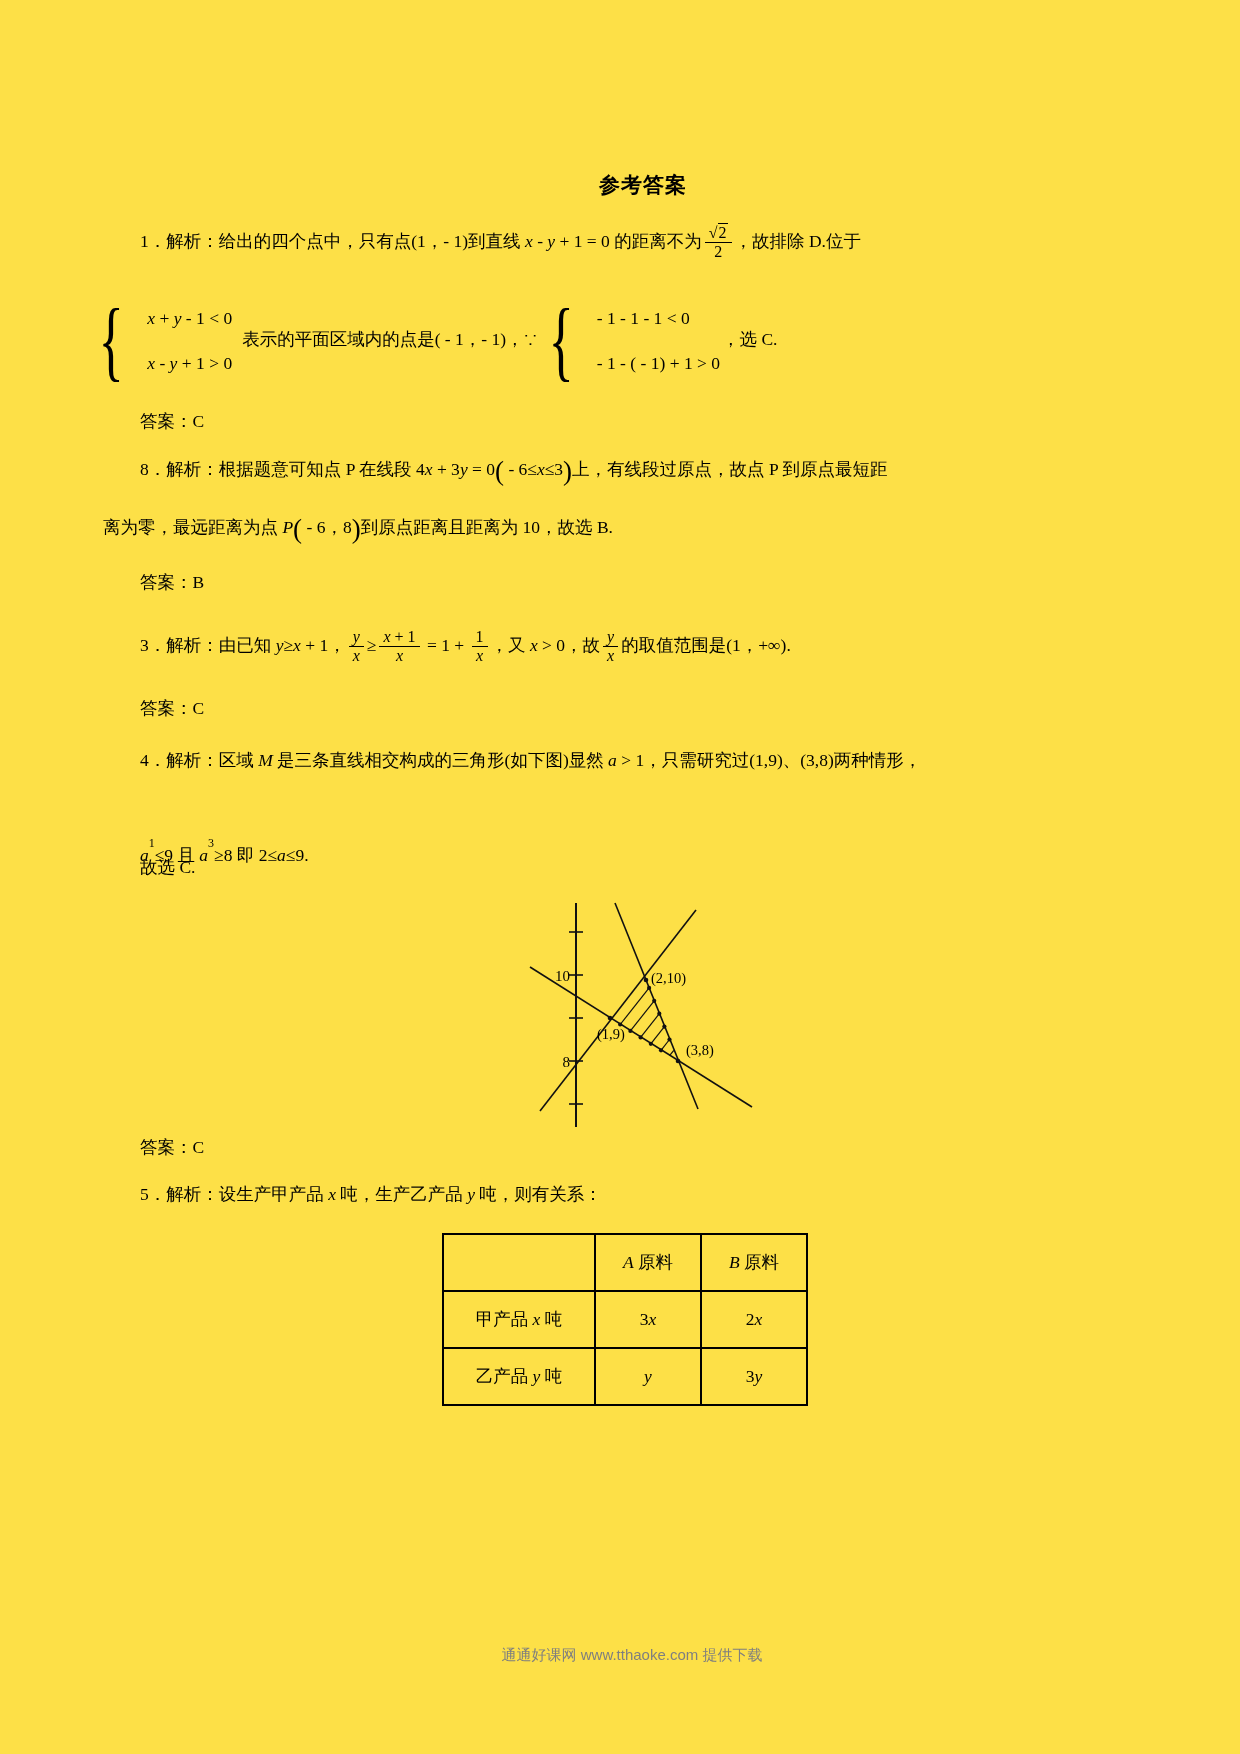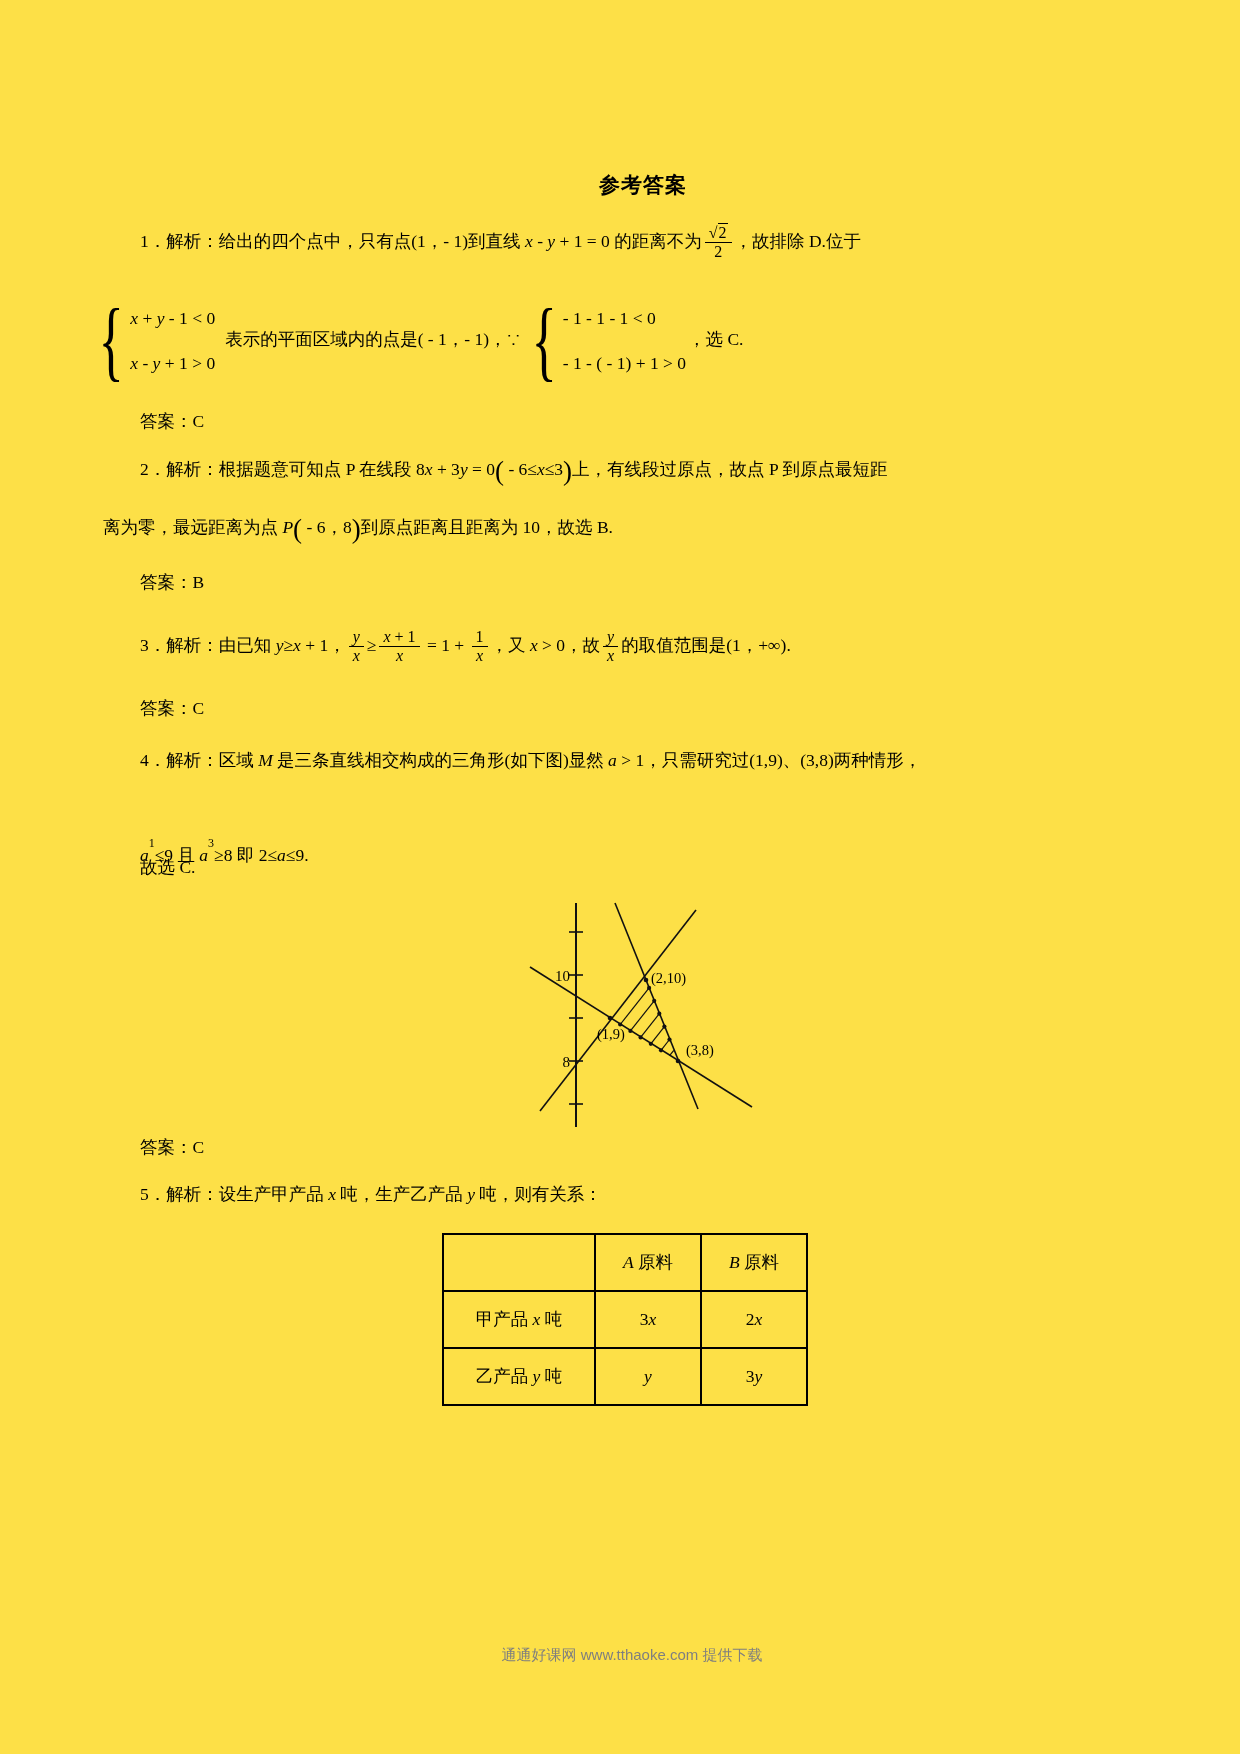--- a/index.html
+++ b/index.html
@@ -35,21 +35,21 @@
   .fd{padding:0 4px;}
   .sqrt-val{border-top:1.7px solid #000;padding:0 1px;}
   
   .sys{display:inline-flex;align-items:center;vertical-align:middle;margin:0 2px;}
   .brace{
     display:inline-block;
     font-size:88px;line-height:88px;font-weight:400;
     transform:scaleX(0.6);
     margin-right:-4px;
   }
-  .rows{display:inline-flex;flex-direction:column;gap:26px;margin-left:2px;}
+  .rows{display:inline-flex;flex-direction:column;gap:26px;margin-left:19px;}
   .row{line-height:1.1;}
   
   .bigp{font-size:27px;line-height:1;vertical-align:-5px;}
   
   .sp{position:relative;top:-7px;font-size:12px;font-style:normal;}
   
   .reltable{border-collapse:collapse;}
   .reltable td{
     border:2px solid #000;
     text-align:center;vertical-align:middle;
@@ -95,21 +95,21 @@
         <span class="rows">
           <span class="row">- 1 - 1 - 1 &lt; 0</span>
           <span class="row">- 1 - ( - 1) + 1 &gt; 0</span>
         </span>
       </span><span style="">，选 C.</span>
   </div>
 
   <div class="blk ind" style="top:410px;">答案：C</div>
 
   <div class="blk ind" style="top:458px;">
-    <span>2．解析：根据题意可知点 P 在线段 8</span><i class="mi">x</i><span> + 3</span><i class="mi">y</i><span> = 0</span><span class="bigp">(</span><span> - 6≤</span><i class="mi">x</i><span>≤3</span><span class="bigp">)</span><span>上，有线段过原点，故点 P 到原点最短距</span>
+    <span>8．解析：根据题意可知点 P 在线段 4</span><i class="mi">x</i><span> + 3</span><i class="mi">y</i><span> = 0</span><span class="bigp">(</span><span> - 6≤</span><i class="mi">x</i><span>≤3</span><span class="bigp">)</span><span>上，有线段过原点，故点 P 到原点最短距</span>
   </div>
   <div class="blk hang" style="top:516px;">
     <span>离为零，最远距离为点 </span><i class="mi">P</i><span class="bigp">(</span><span> - 6，8</span><span class="bigp">)</span><span>到原点距离且距离为 10，故选 B.</span>
   </div>
 
   <div class="blk ind" style="top:571px;">答案：B</div>
 
   <div class="blk ind" style="top:628px;">
     <span>3．解析：由已知 </span><i class="mi">y</i><span>≥</span><i class="mi">x</i><span> + 1，</span><span class="frac">
         <span class="fn mi">y</span>

